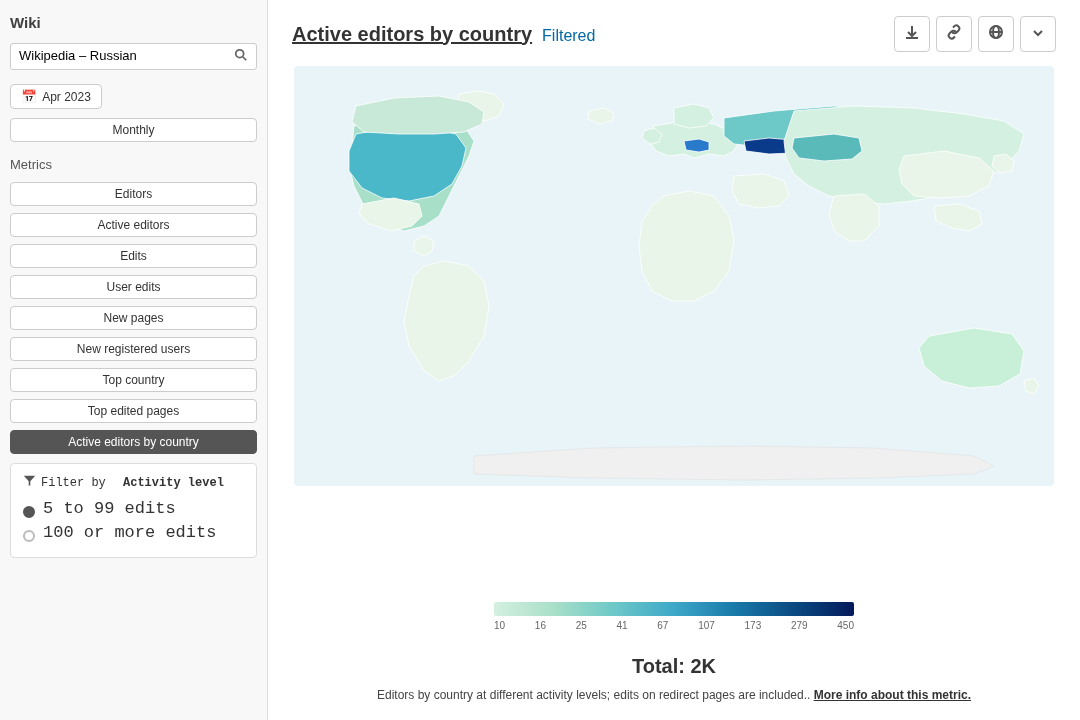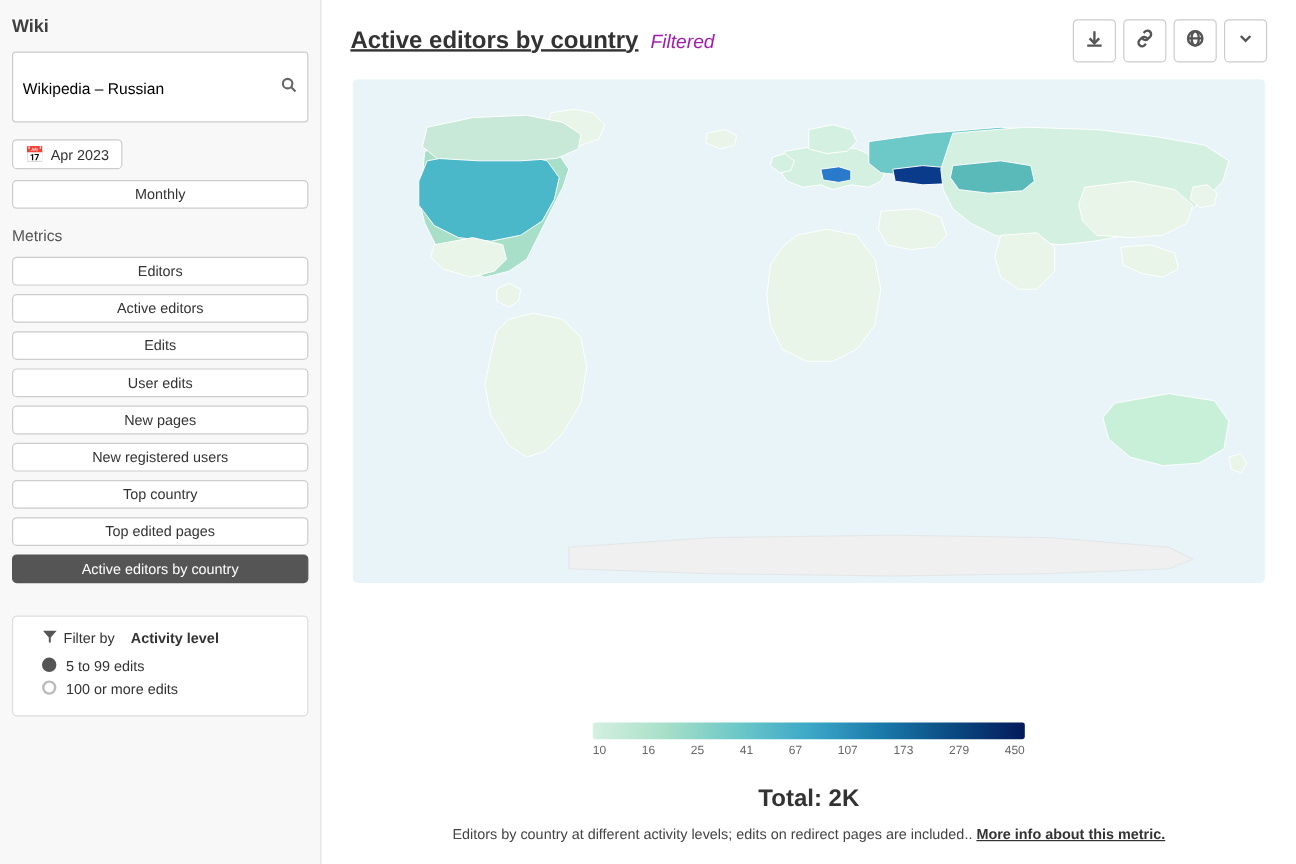--- a/index.html
+++ b/index.html
@@ -25,25 +25,25 @@
       margin-bottom: 4px;
     }
     .wiki-label {
       font-size: 15px;
       font-weight: 600;
       margin-bottom: 6px;
       color: #404040;
     }
     .search-box {
       display: flex;
-      align-items: flex-end;
+      align-items: flex-start;
       border: 1px solid #ccc;
       border-radius: 3px;
       background: #fff;
-      padding: 20px 8px;
+      padding: 4px 8px;
       margin-bottom: 8px;
     }
     .search-box input {
       border: none;
       outline: none;
       font-size: 13px;
       flex: 1;
       background: transparent;
     }
     .search-icon-svg { color: #666; }
@@ -72,36 +72,37 @@
       width: fit-content;
     }
     .metrics-group {
       display: flex;
       flex-direction: column;
       gap: 4px;
     }
     .filter-box {
       border: 1px solid #ddd;
       border-radius: 4px;
-      padding: 10px 24px;
-      background: #fff;
-      margin-top: 18px;
+      padding: 10px 12px;
+      background: #fff;
+      margin-top: 0;
+      font-family: Liberation Mono, monospace;
     }
     .filter-title {
       font-size: 12px;
       margin-bottom: 8px;
       display: flex;
       align-items: center;
       gap: 5px;
     }
     .filter-option {
       display: flex;
-      align-items: flex-start;
+      align-items: flex-end;
       gap: 8px;
-      font-size: 12px;
+      font-size: 17px;
       margin-bottom: 5px;
     }
     .radio-dot {
       width: 12px; height: 12px;
       border-radius: 50%;
       border: 2px solid #555;
       display: inline-block;
       flex-shrink: 0;
     }
     .radio-dot.filled { background: #555; }
@@ -134,22 +135,21 @@
       gap: 10px;
     }
     .page-title {
       font-size: 20px;
       font-weight: 600;
       text-decoration: underline;
       color: #333;
     }
     .filtered-label {
       font-size: 16px;
-      color: #a21caf;
-      font-style: italic;
+      color: #0369a1;
     }
     .toolbar-buttons {
       display: flex;
       align-items: center;
       gap: 6px;
     }
     .icon-btn {
       width: 36px; height: 36px;
       border: 1px solid #ccc;
       border-radius: 4px;

